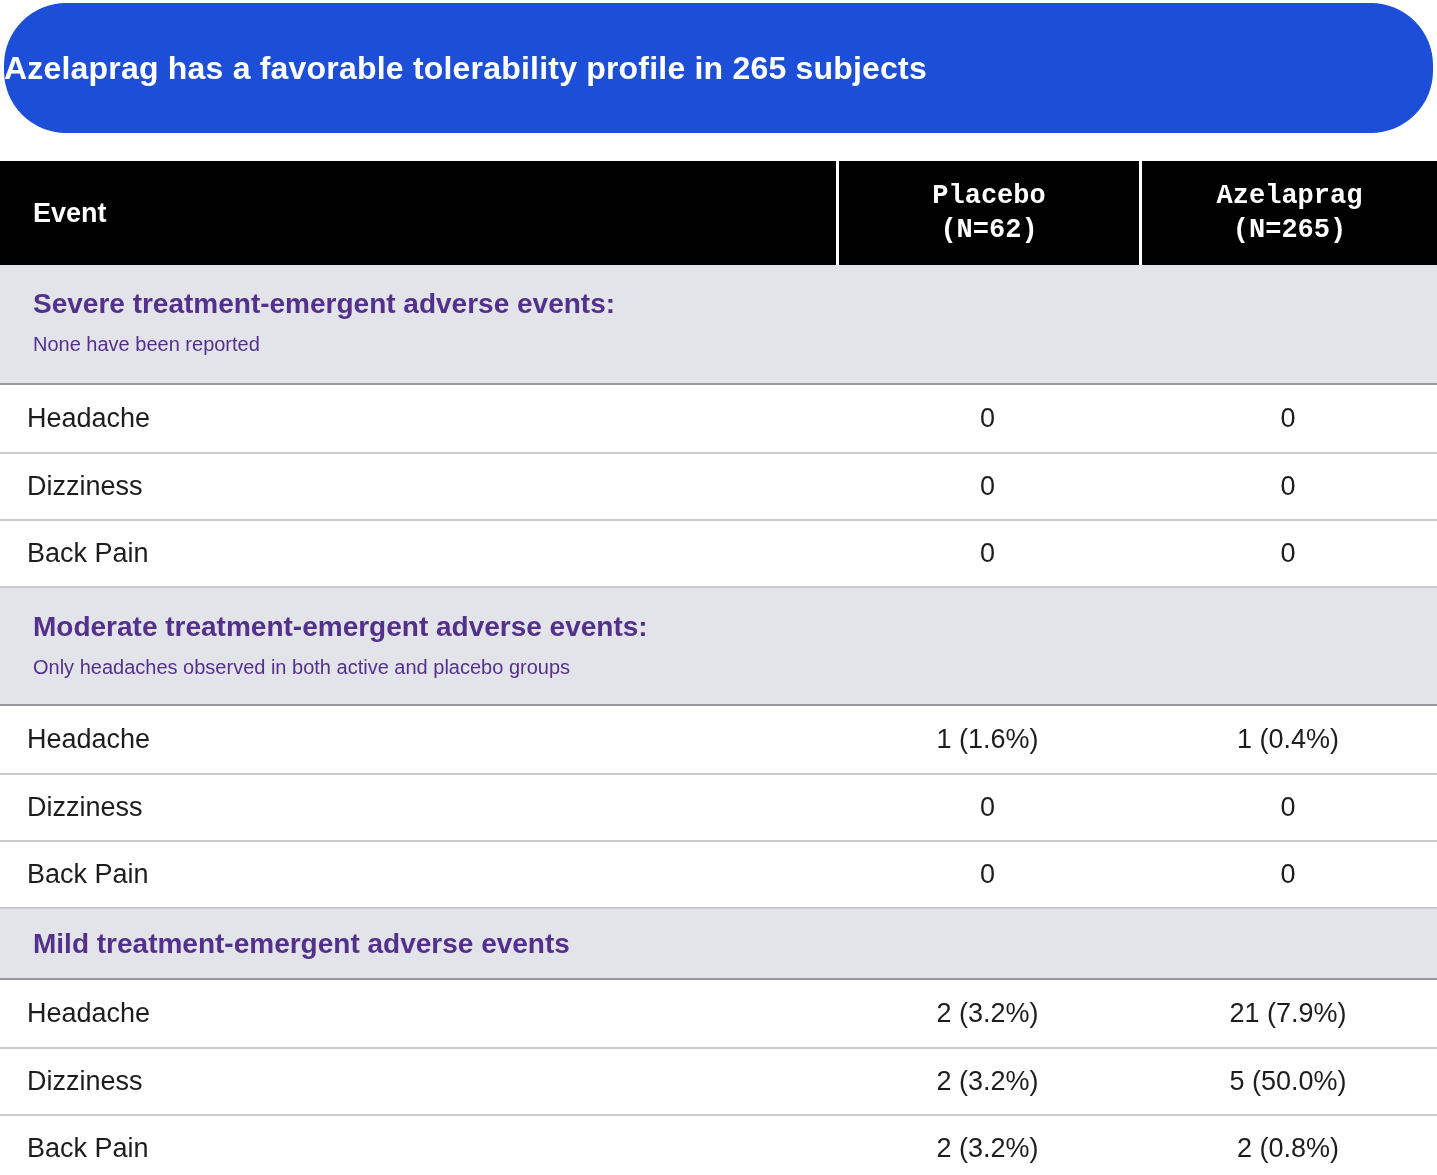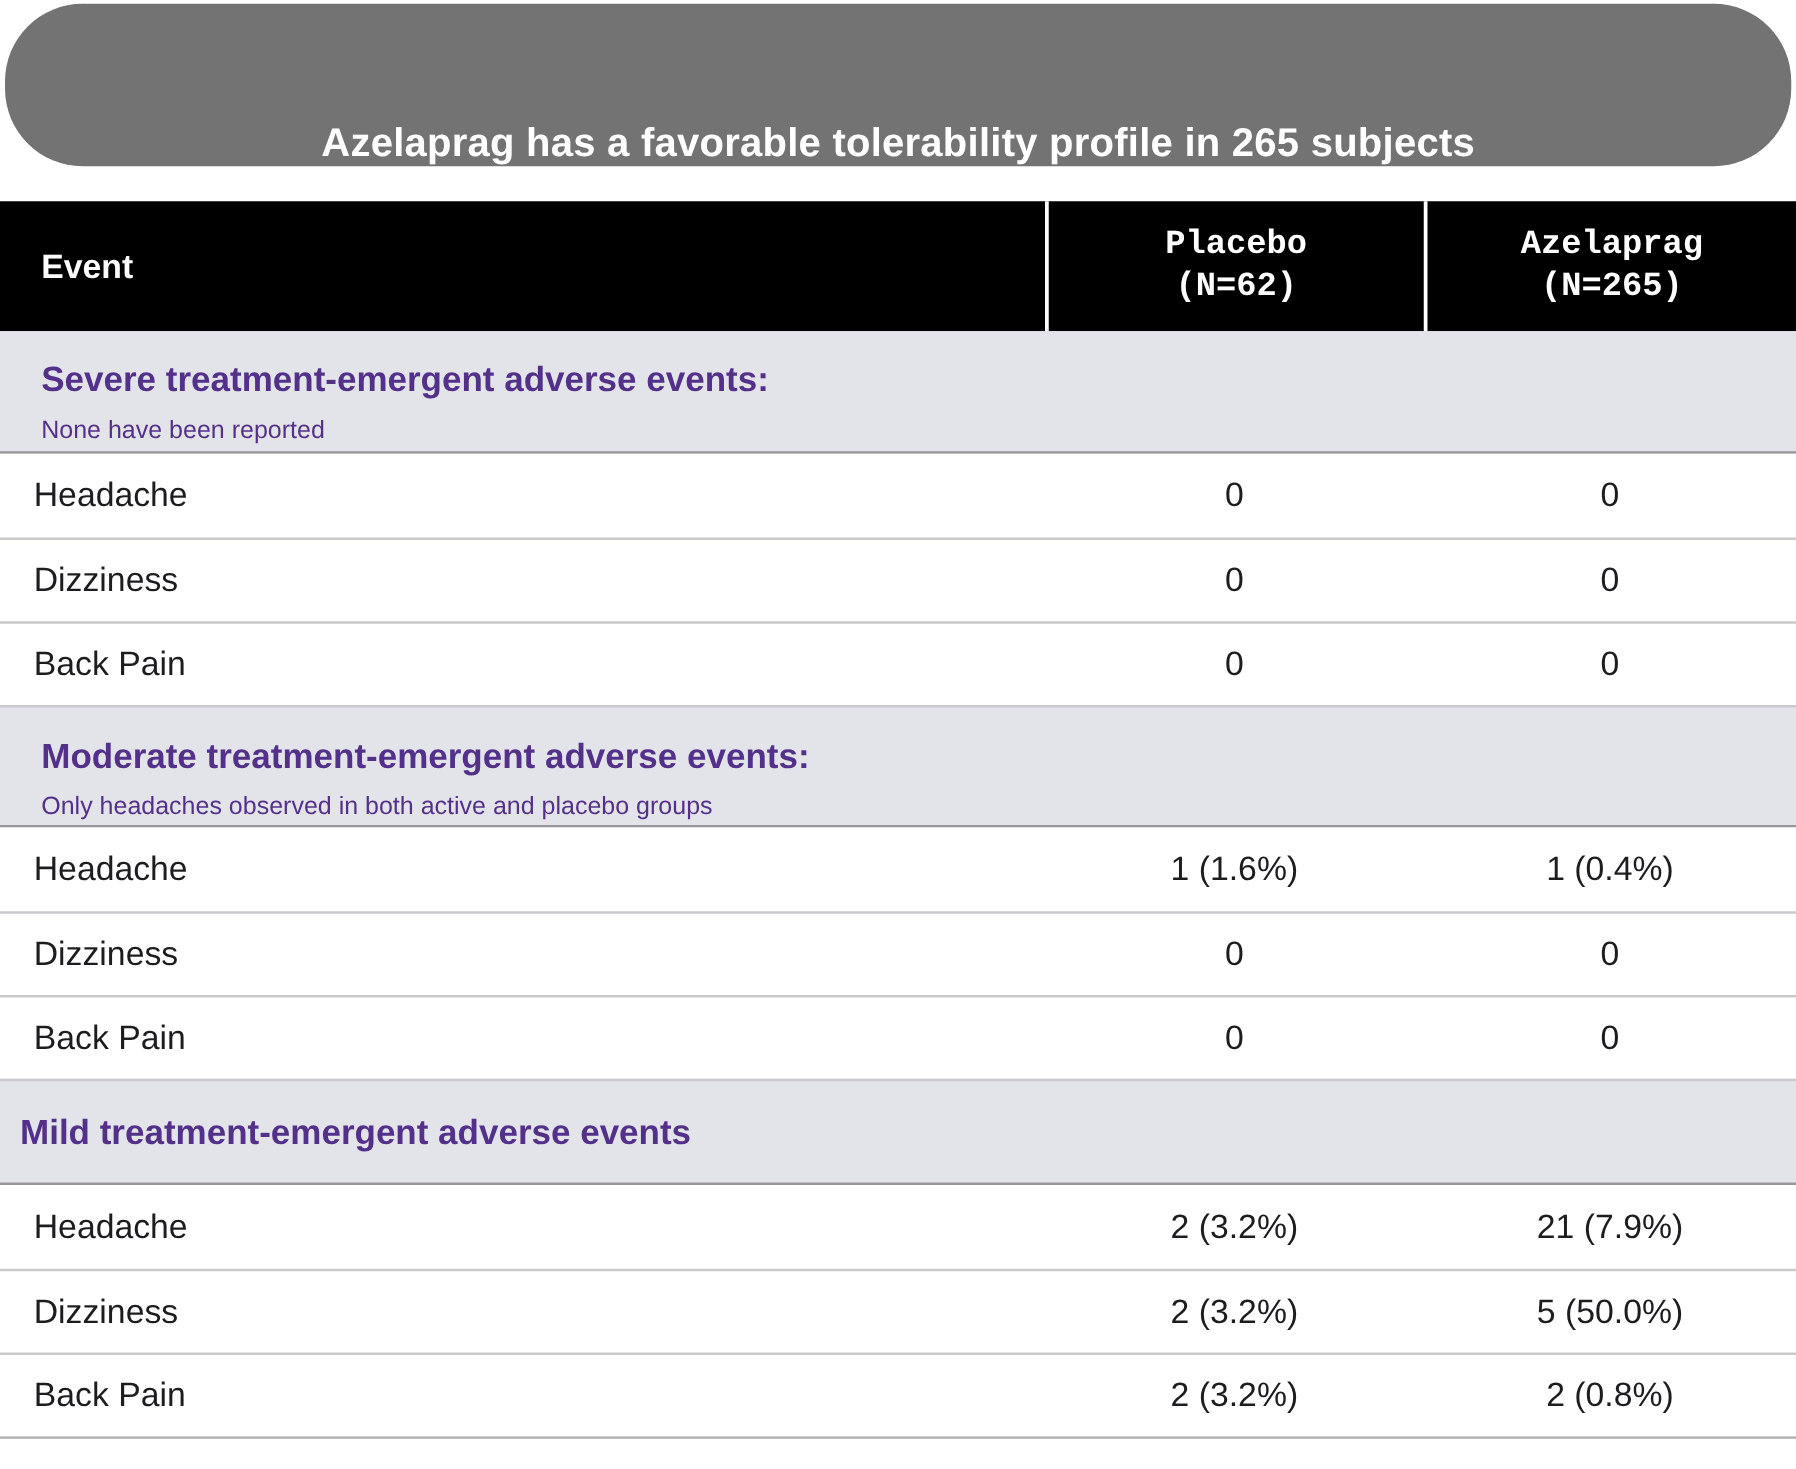--- a/index.html
+++ b/index.html
@@ -9,25 +9,25 @@
     width: 1437px;
     height: 1175px;
     overflow: hidden;
     position: relative;
   }
 
   
   .banner {
     margin: 3px 4px 0 4px;
     height: 130px;
-    background: #737373;
+    background: #1d4ed8;
     border-radius: 62px;
     display: flex;
-    flex-direction: row;
-    align-items: flex-end;
+    flex-direction: column;
+    align-items: flex-start;
     justify-content: center;
     gap: 4px;
   }
   .banner-title {
     color: #ffffff;
     font-size: 32px;
     font-weight: 700;
     letter-spacing: 0.2px;
   }
   .banner-subtitle {
@@ -75,24 +75,24 @@
 
   
   .section-row {
     background: #e3e3ea;
     padding: 19px 33px 0 33px;
     border-bottom: 2px solid #97979c;
   }
   .section-row.single {
     display: flex;
     align-items: center;
-    padding: 0 16px;
-    height: 85px;
+    padding: 0 33px;
+    height: 73px;
   }
-  .section-row.tall { height: 98px; }
+  .section-row.tall { height: 120px; }
   .section-title {
     color: #53318a;
     font-size: 28px;
     font-weight: 700;
     line-height: 40px;
   }
   .section-subtitle {
     color: #53318a;
     font-size: 20px;
     font-weight: 400;

